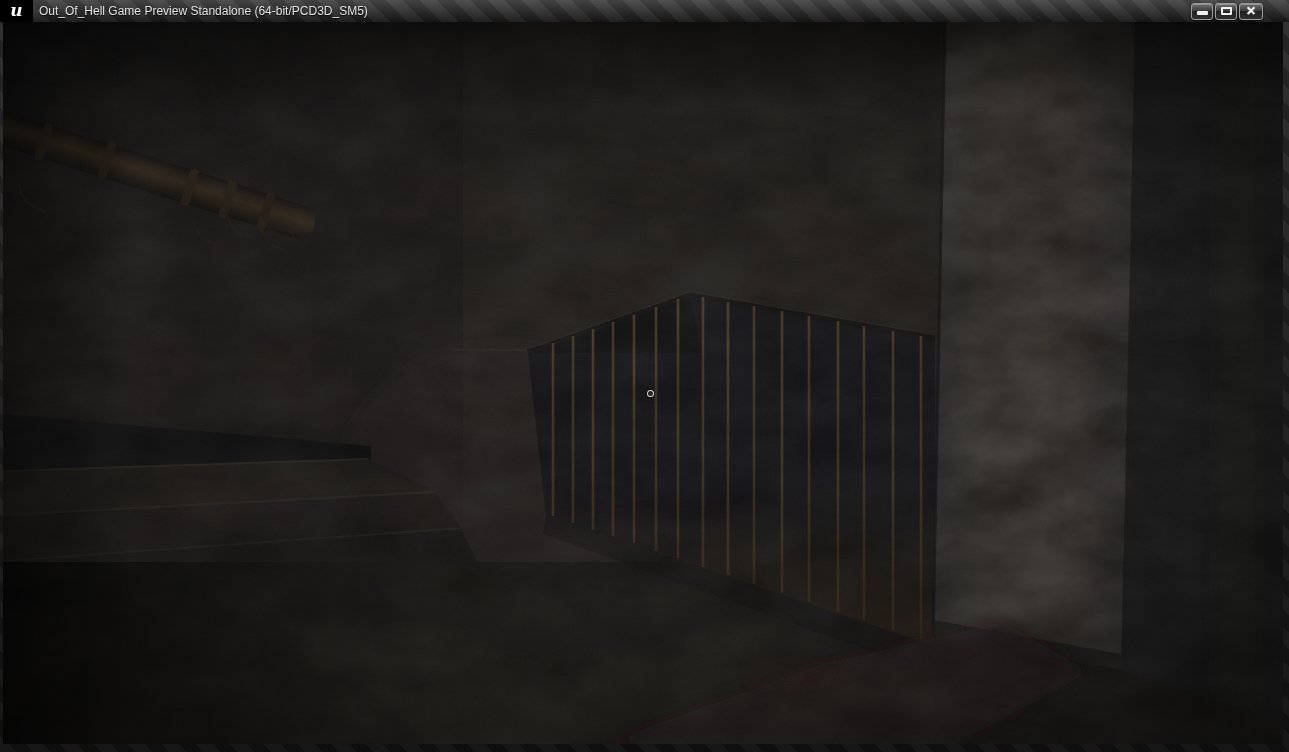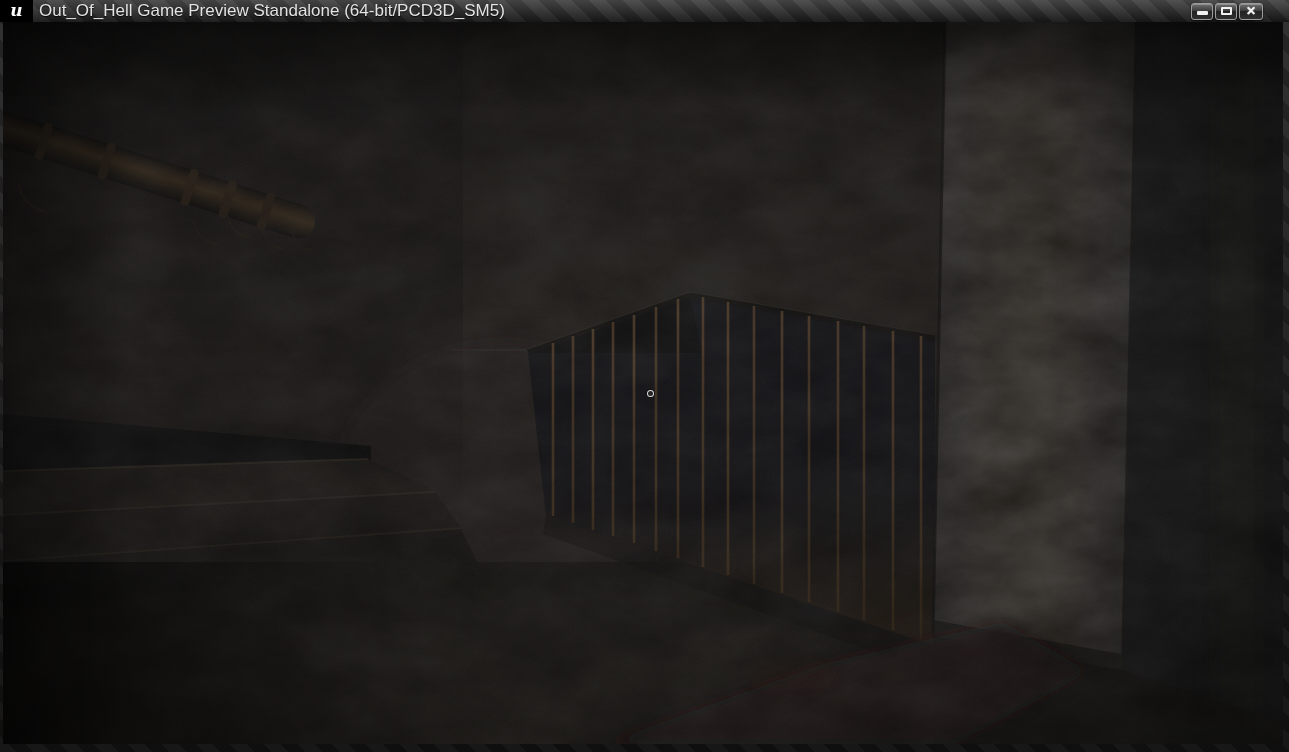--- a/index.html
+++ b/index.html
@@ -22,21 +22,21 @@
   }
   .logo{
     width:33px;height:22px;background:#000;
     display:flex;align-items:center;justify-content:center;flex:0 0 auto;
   }
   .logo span{
     color:#fff;font:italic bold 17px "DejaVu Serif",serif;
     line-height:22px;transform:translateY(-1px);
   }
   .win-title{
-    margin-left:6px;color:#e3e3e3;font-size:17px;
+    margin-left:6px;color:#e3e3e3;font-size:12px;
     text-shadow:0 1px 1px rgba(0,0,0,.9);
     white-space:nowrap;
   }
   .controls{margin-left:auto;margin-right:26px;display:flex;gap:2px;align-items:center;}
   .wbtn{
     height:17px;width:22px;border:1px solid #9c9c9c;border-radius:3px;
     background:linear-gradient(180deg,#707070 0%,#3d3d3d 45%,#232323 50%,#2f2f2f 100%);
     box-shadow:inset 0 1px 0 rgba(255,255,255,.25), 0 1px 2px rgba(0,0,0,.8);
     display:flex;align-items:center;justify-content:center;
     box-sizing:border-box;cursor:pointer;

